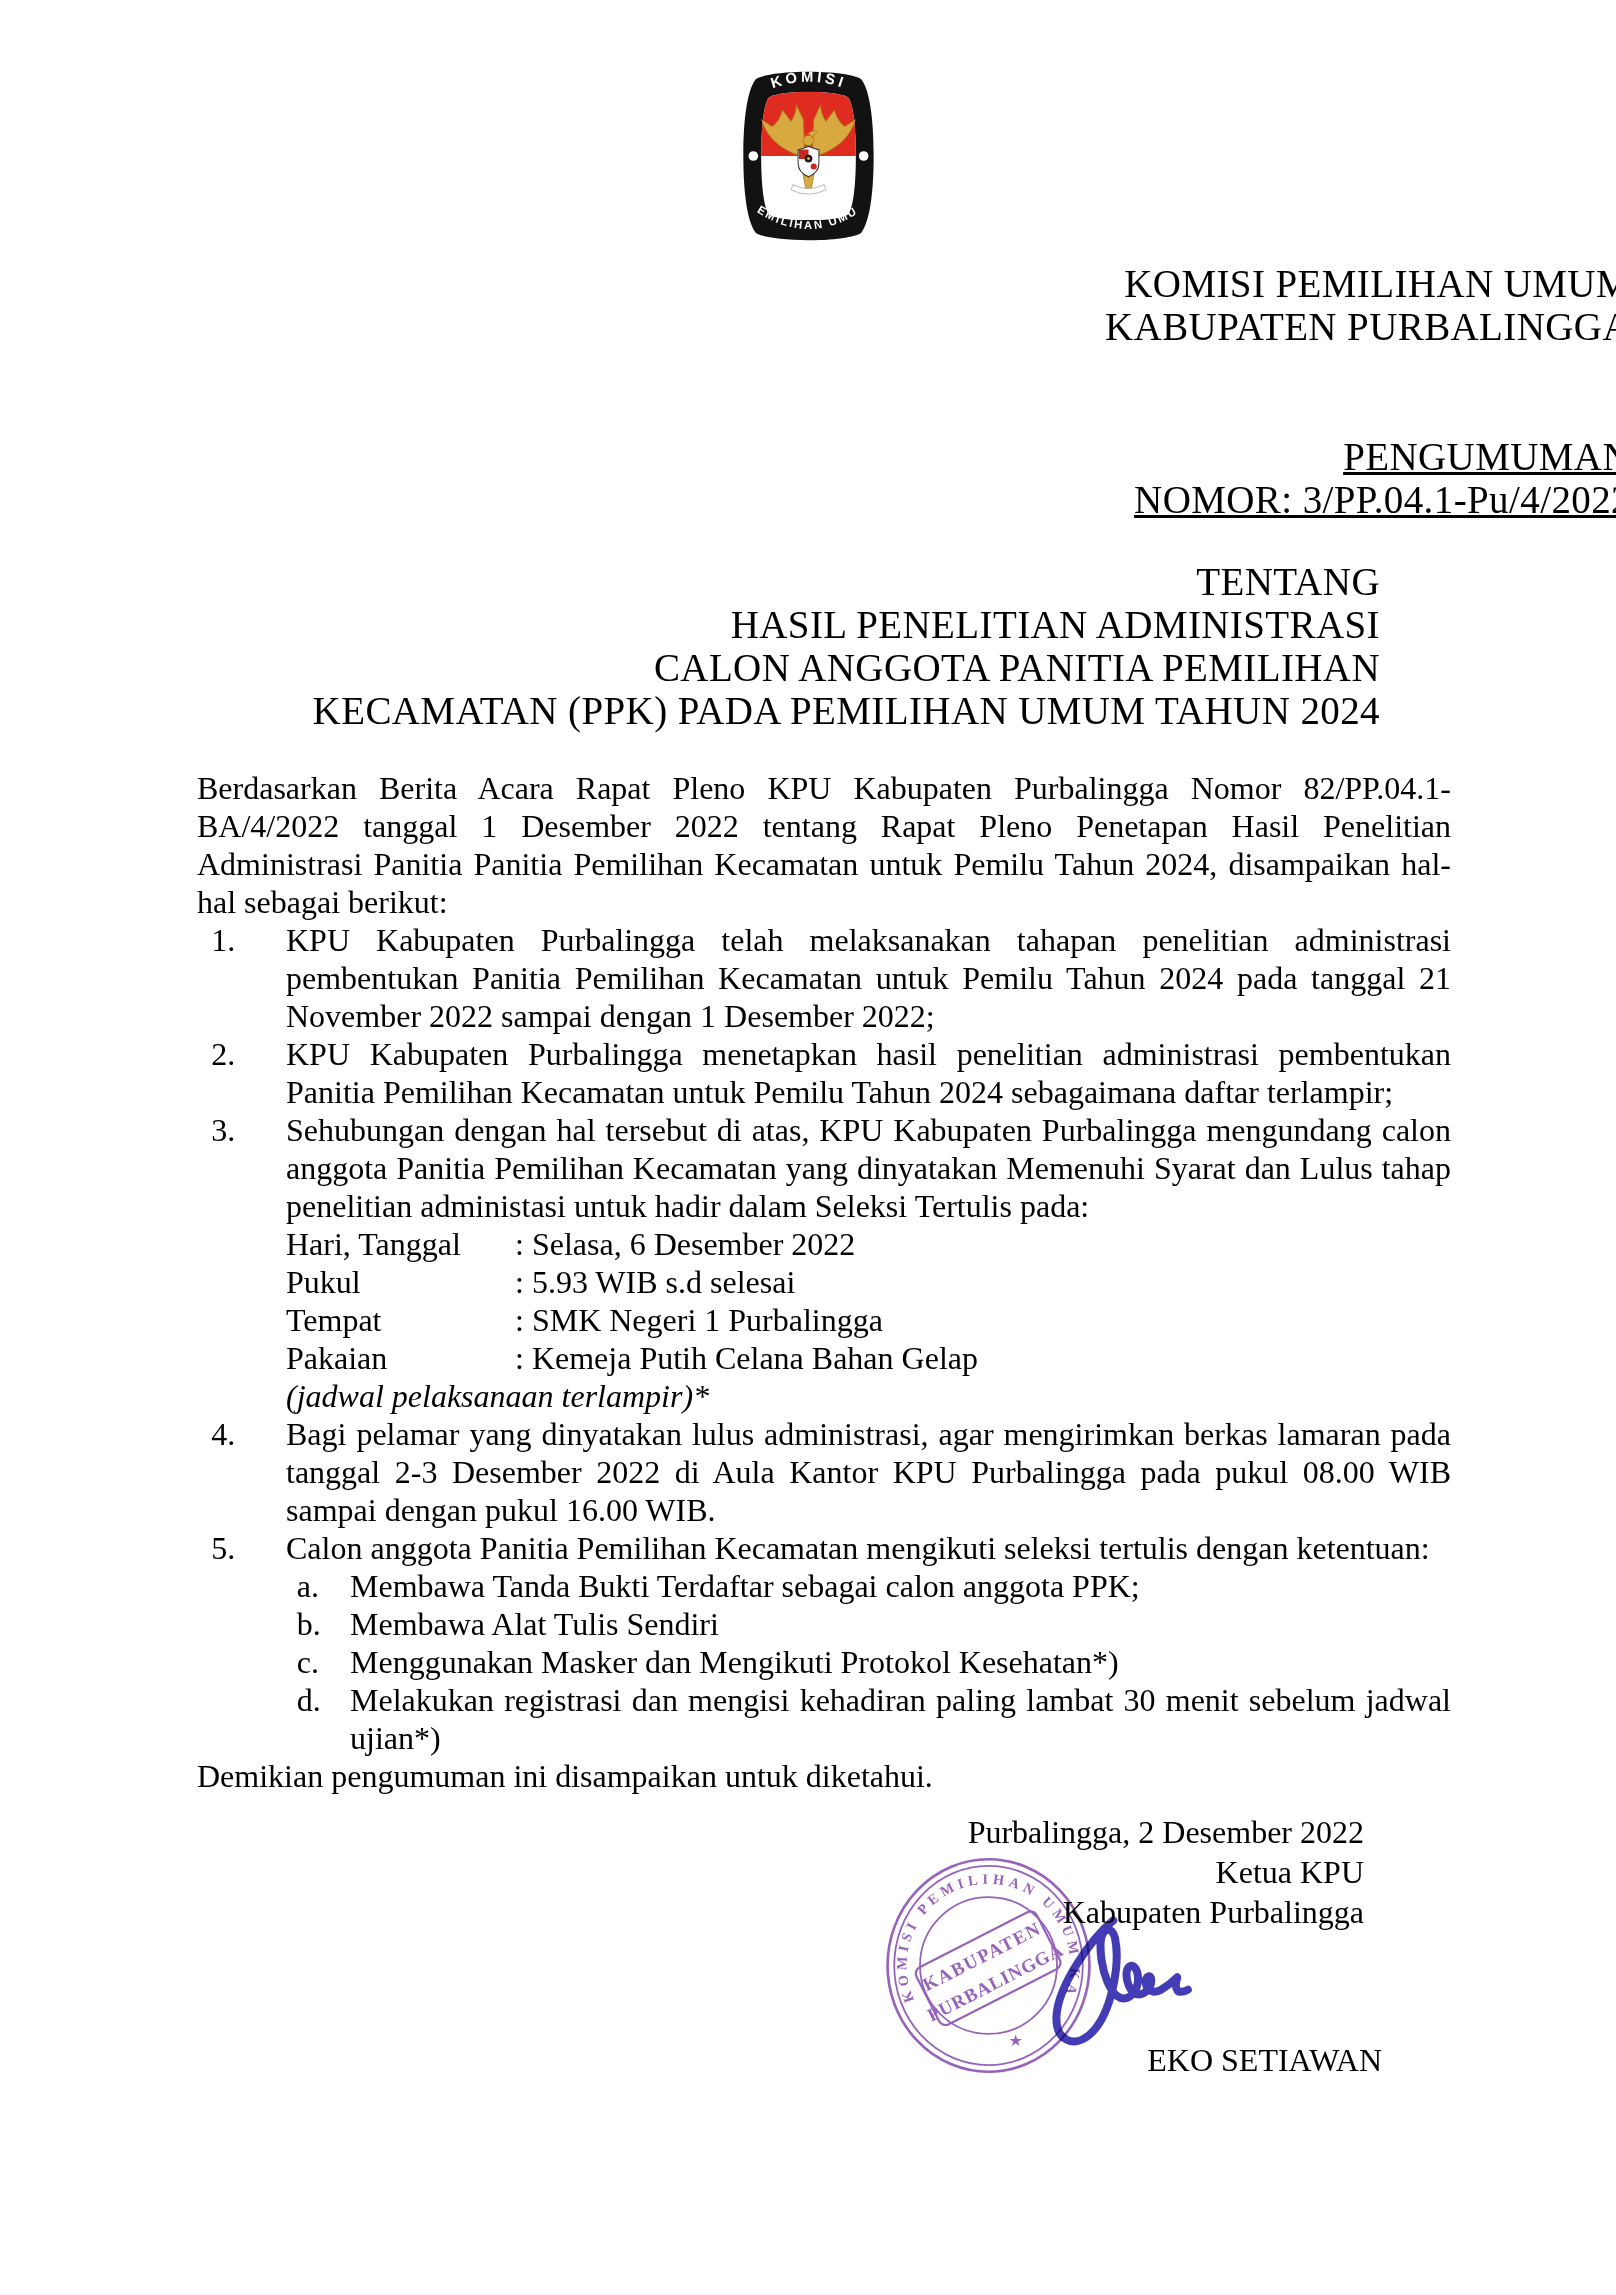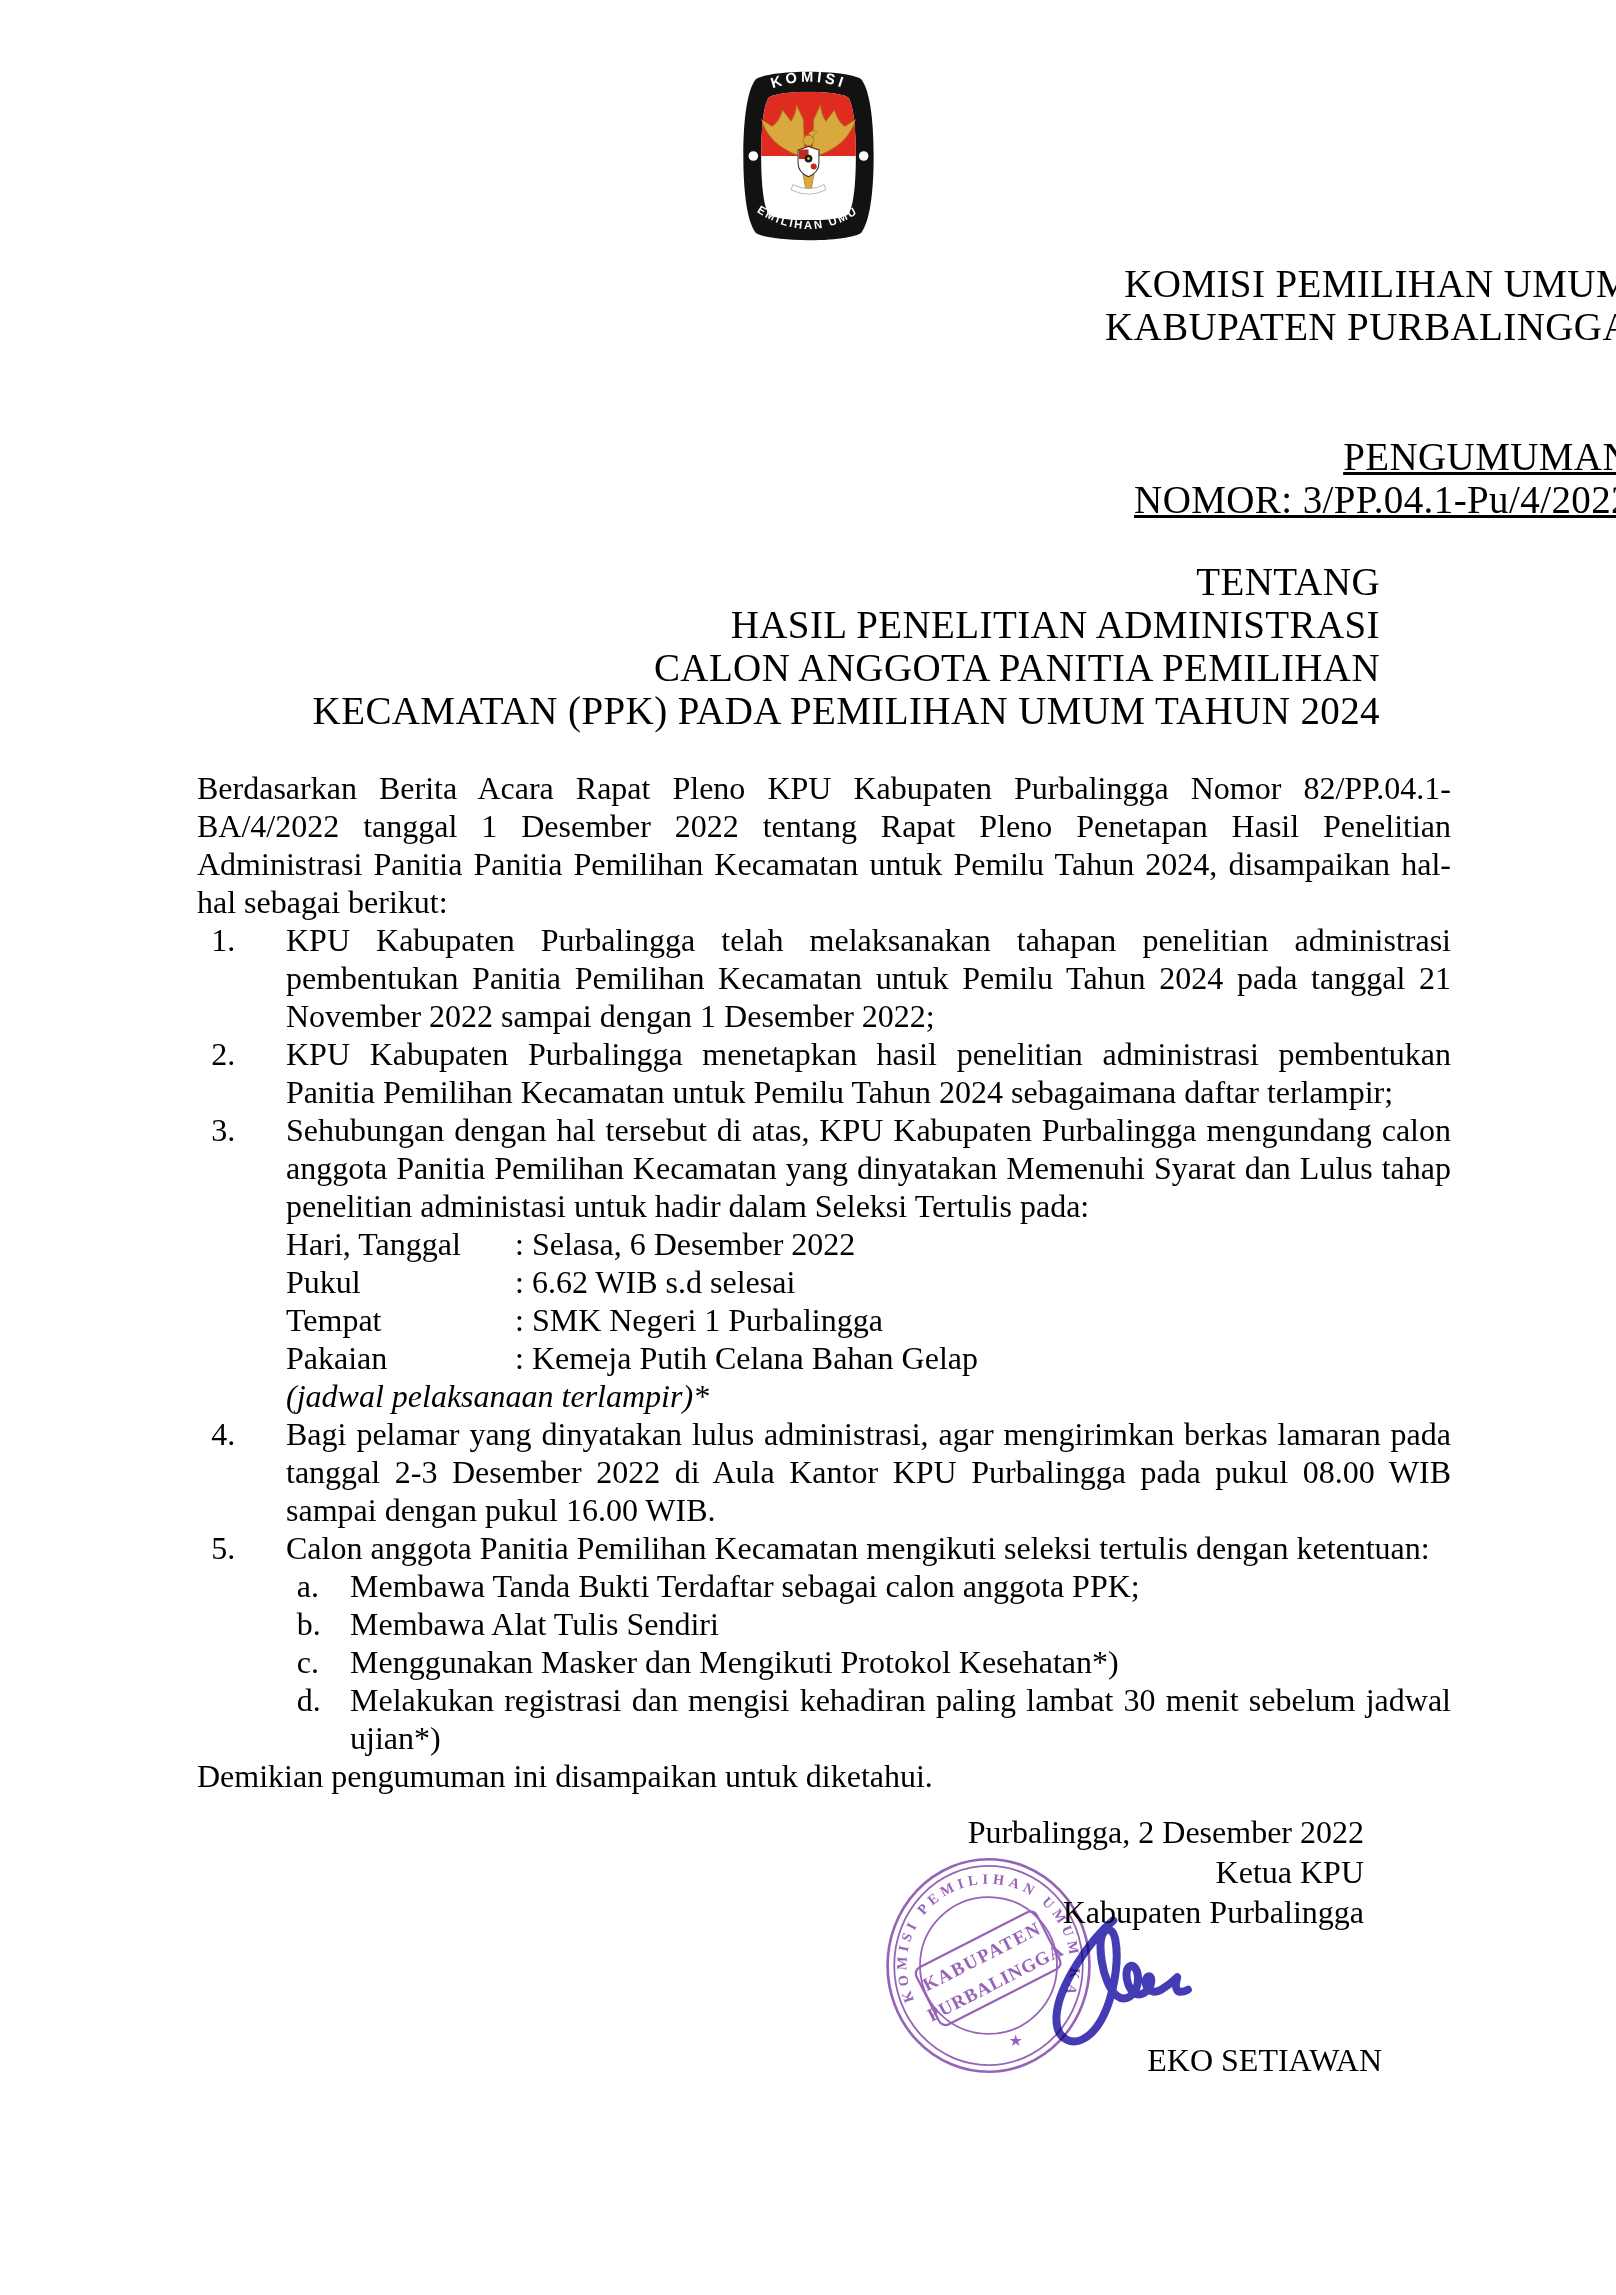--- a/index.html
+++ b/index.html
@@ -103,21 +103,21 @@
     <div class="li">
       <div class="num">3.</div>
       <div class="txt">
         <p class="just">Sehubungan dengan hal tersebut di atas, KPU Kabupaten Purbalingga mengundang calon anggota Panitia Pemilihan Kecamatan yang dinyatakan Memenuhi Syarat dan Lulus tahap penelitian administasi untuk hadir dalam Seleksi Tertulis pada:</p>
         <div class="row">
           <div class="lbl">Hari, Tanggal</div>
           <div>: Selasa, 6 Desember 2022</div>
         </div>
         <div class="row">
           <div class="lbl">Pukul</div>
-          <div>: 6.62 WIB s.d selesai</div>
+          <div>: 5.93 WIB s.d selesai</div>
         </div>
         <div class="row">
           <div class="lbl">Tempat</div>
           <div>: SMK Negeri 1 Purbalingga</div>
         </div>
         <div class="row">
           <div class="lbl">Pakaian</div>
           <div>: Kemeja Putih Celana Bahan Gelap</div>
         </div>
         <p class="italic">(jadwal pelaksanaan terlampir)*</p>

